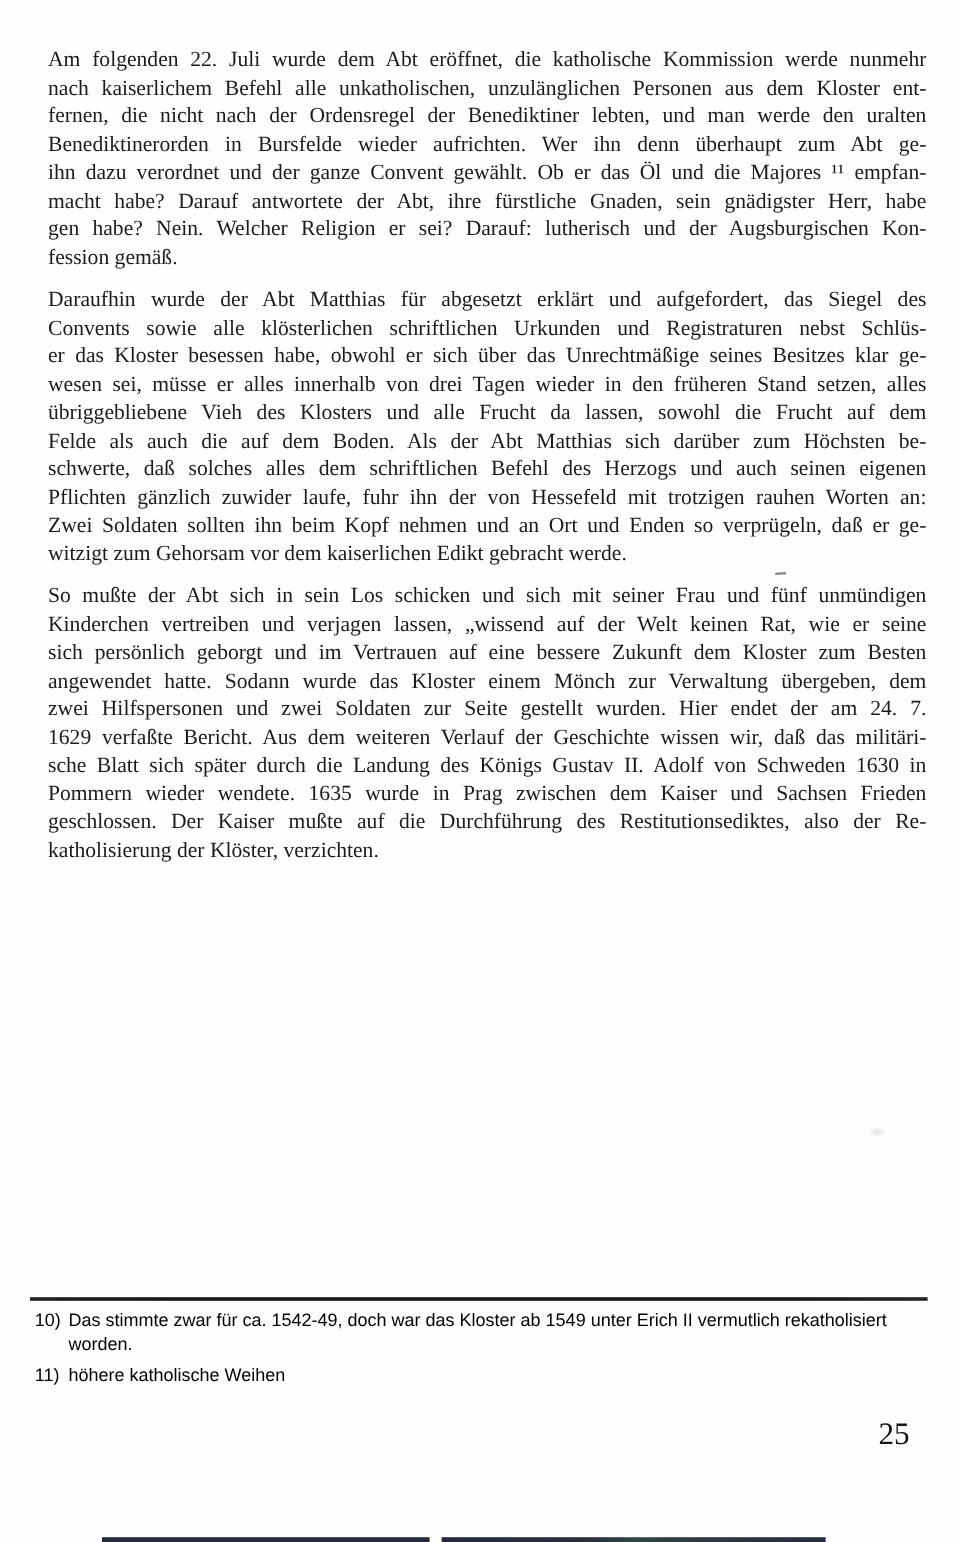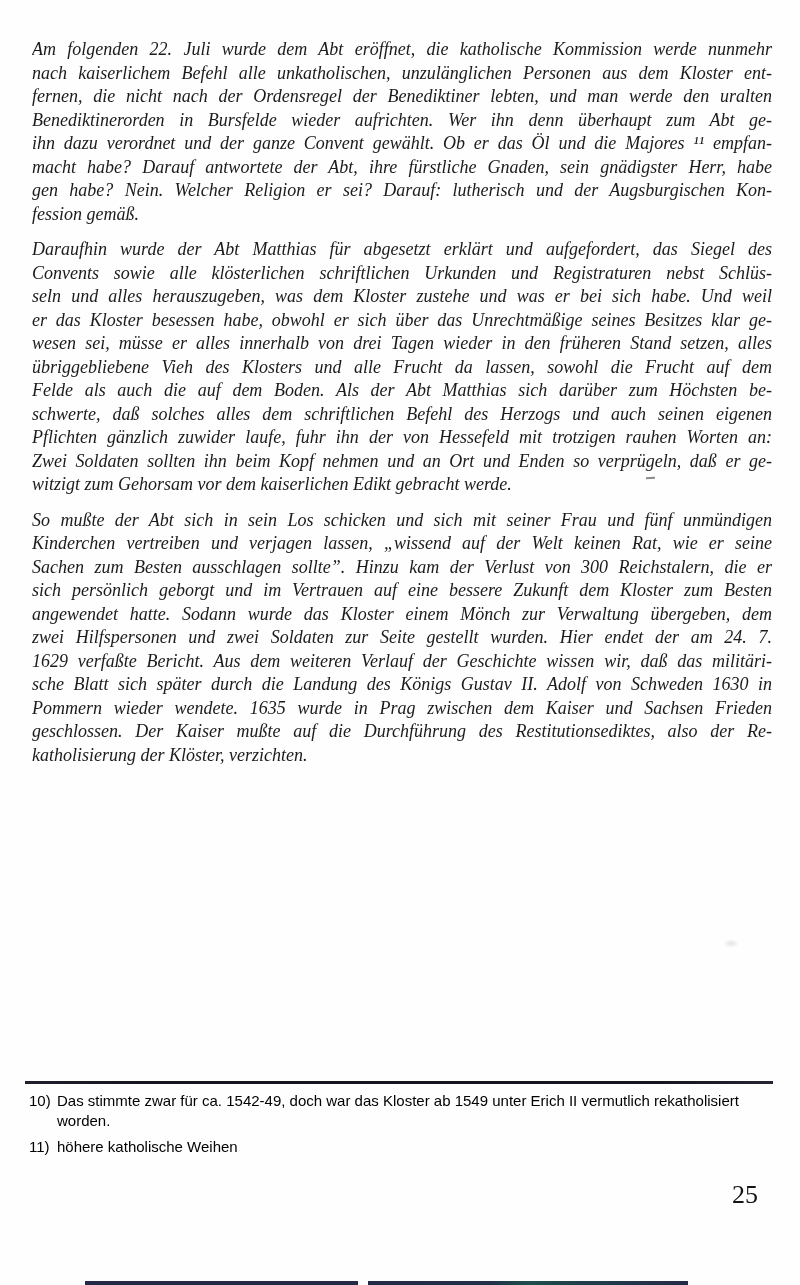--- a/index.html
+++ b/index.html
@@ -16,21 +16,21 @@
     font-family: "Liberation Serif", serif;
     color: #1b1b1b;
   }
   
   .body-text {
     position: absolute;
     top: 38px;
     left: 32px;
     width: 740px;
   }
-  .paragraph { margin: 0 0 12px 0; font-style: italic; }
+  .paragraph { margin: 0 0 12px 8px; }
   .paragraph:last-child { margin-bottom: 0; }
   .line {
     font-size: 18px;
     line-height: 23.5px;
     text-align: justify;
     text-align-last: justify;
     white-space: nowrap;
     overflow: hidden;
   }
   .line.last {
@@ -125,35 +125,33 @@
       <div class="line">Benediktinerorden in Bursfelde wieder aufrichten. Wer ihn denn überhaupt zum Abt ge-</div>
       <div class="line">ihn dazu verordnet und der ganze Convent gewählt. Ob er das Öl und die Majores ¹¹ empfan-</div>
       <div class="line">macht habe? Darauf antwortete der Abt, ihre fürstliche Gnaden, sein gnädigster Herr, habe</div>
       <div class="line">gen habe? Nein. Welcher Religion er sei? Darauf: lutherisch und der Augsburgischen Kon-</div>
       <div class="line last">fession gemäß.</div>
     </section>
 
     <section class="paragraph">
       <div class="line">Daraufhin wurde der Abt Matthias für abgesetzt erklärt und aufgefordert, das Siegel des</div>
       <div class="line">Convents sowie alle klösterlichen schriftlichen Urkunden und Registraturen nebst Schlüs-</div>
-      <div class="line">seln und alles herauszugeben, was dem Kloster zustehe und was er bei sich habe. Und weil</div>
       <div class="line">er das Kloster besessen habe, obwohl er sich über das Unrechtmäßige seines Besitzes klar ge-</div>
       <div class="line">wesen sei, müsse er alles innerhalb von drei Tagen wieder in den früheren Stand setzen, alles</div>
       <div class="line">übriggebliebene Vieh des Klosters und alle Frucht da lassen, sowohl die Frucht auf dem</div>
       <div class="line">Felde als auch die auf dem Boden. Als der Abt Matthias sich darüber zum Höchsten be-</div>
       <div class="line">schwerte, daß solches alles dem schriftlichen Befehl des Herzogs und auch seinen eigenen</div>
       <div class="line">Pflichten gänzlich zuwider laufe, fuhr ihn der von Hessefeld mit trotzigen rauhen Worten an:</div>
       <div class="line">Zwei Soldaten sollten ihn beim Kopf nehmen und an Ort und Enden so verprügeln, daß er ge-</div>
       <div class="line last">witzigt zum Gehorsam vor dem kaiserlichen Edikt gebracht werde.</div>
     </section>
 
     <section class="paragraph">
       <div class="line">So mußte der Abt sich in sein Los schicken und sich mit seiner Frau und fünf unmündigen</div>
       <div class="line">Kinderchen vertreiben und verjagen lassen, „wissend auf der Welt keinen Rat, wie er seine</div>
-      <div class="line">Sachen zum Besten ausschlagen sollte”. Hinzu kam der Verlust von 300 Reichstalern, die er</div>
       <div class="line">sich persönlich geborgt und im Vertrauen auf eine bessere Zukunft dem Kloster zum Besten</div>
       <div class="line">angewendet hatte. Sodann wurde das Kloster einem Mönch zur Verwaltung übergeben, dem</div>
       <div class="line">zwei Hilfspersonen und zwei Soldaten zur Seite gestellt wurden. Hier endet der am 24. 7.</div>
       <div class="line">1629 verfaßte Bericht. Aus dem weiteren Verlauf der Geschichte wissen wir, daß das militäri-</div>
       <div class="line">sche Blatt sich später durch die Landung des Königs Gustav II. Adolf von Schweden 1630 in</div>
       <div class="line">Pommern wieder wendete. 1635 wurde in Prag zwischen dem Kaiser und Sachsen Frieden</div>
       <div class="line">geschlossen. Der Kaiser mußte auf die Durchführung des Restitutionsediktes, also der Re-</div>
       <div class="line last">katholisierung der Klöster, verzichten.</div>
     </section>
 

